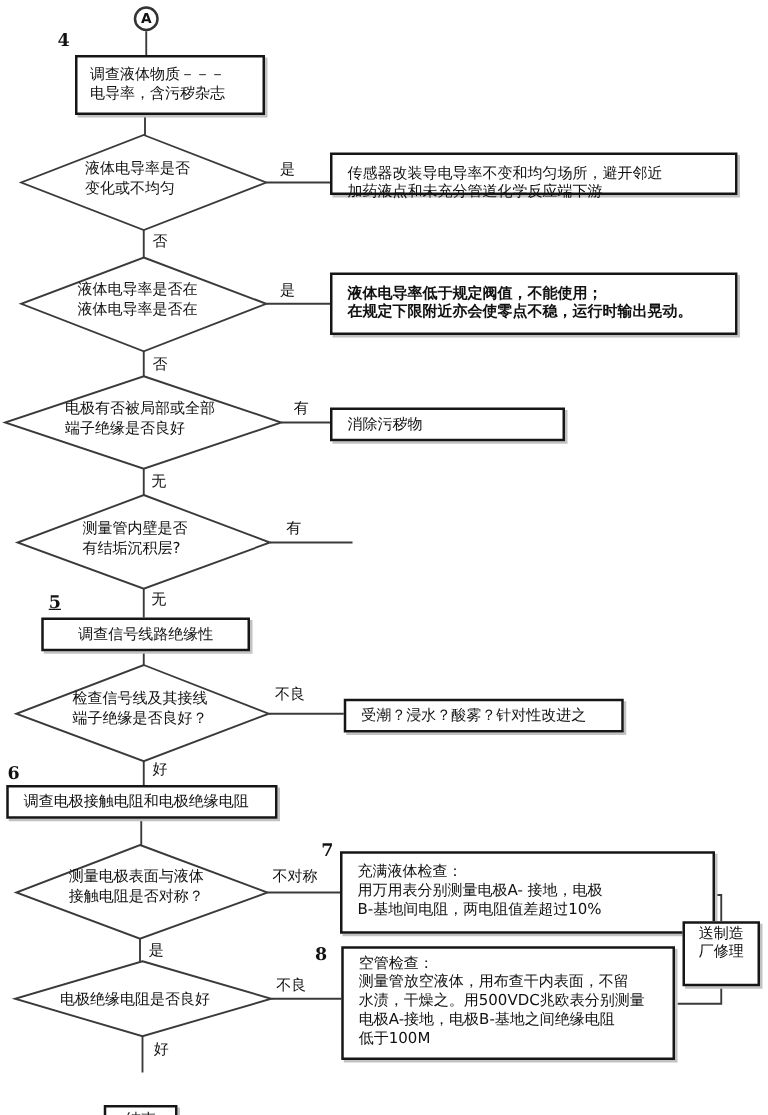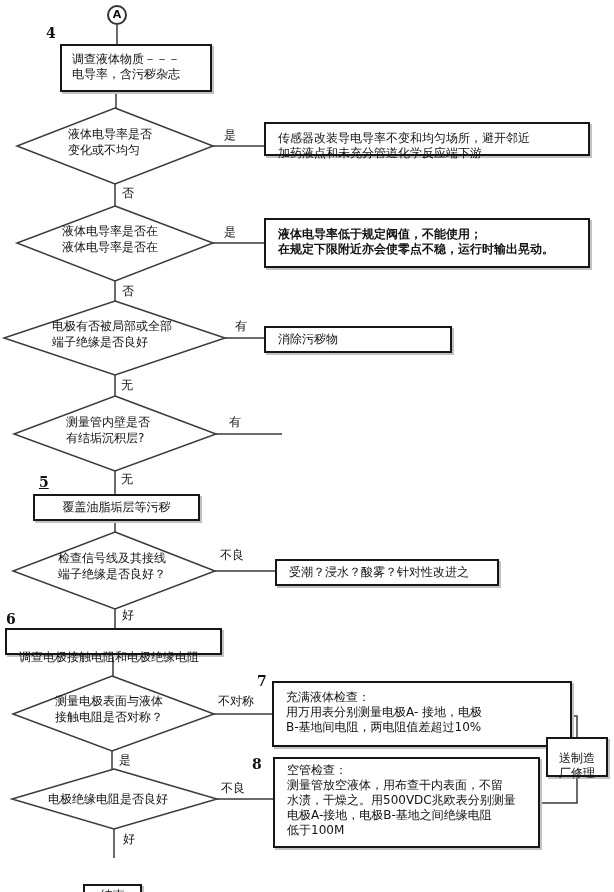--- a/index.html
+++ b/index.html
@@ -100,53 +100,53 @@
 
   <div class="dtext" style="left:66px;top:414px;">
     <div>测量管内壁是否</div>
     <div>有结垢沉积层?</div>
   </div>
   <div class="lbl" style="left:228px;top:415px;">有</div>
   <div class="lbl" style="left:120px;top:472px;">无</div>
 
   <div class="num" style="left:39px;top:475px;text-decoration:underline;">5</div>
   <div class="box acenter" style="left:33px;top:494px;width:167px;height:27px;padding-top:4px;">
-    <div class="ln">覆盖油脂垢层等污秽</div>
+    <div class="ln">调查信号线路绝缘性</div>
   </div>
 
   <div class="dtext" style="left:58px;top:550px;">
     <div>检查信号线及其接线</div>
     <div>端子绝缘是否良好？</div>
   </div>
   <div class="lbl" style="left:219px;top:548px;">不良</div>
   <div class="lbl" style="left:121px;top:608px;">好</div>
   <div class="box" style="left:275px;top:559px;width:224px;height:27px;padding:4px 0 0 12px;">
     <div class="ln">受潮？浸水？酸雾？针对性改进之</div>
   </div>
 
   <div class="num" style="left:6px;top:612px;">6</div>
-  <div class="box" style="left:5px;top:628px;width:217px;height:27px;padding:20px 0 0 12px;">
+  <div class="box" style="left:5px;top:628px;width:217px;height:27px;padding:4px 0 0 12px;">
     <div class="ln">调查电极接触电阻和电极绝缘电阻</div>
   </div>
 
   <div class="dtext" style="left:55px;top:693px;">
     <div>测量电极表面与液体</div>
     <div>接触电阻是否对称？</div>
   </div>
   <div class="lbl" style="left:217px;top:694px;">不对称</div>
   <div class="lbl" style="left:118px;top:753px;">是</div>
 
   <div class="num" style="left:257px;top:674px;">7</div>
   <div class="box" style="left:272px;top:681px;width:300px;height:66px;padding:7px 0 0 12px;">
     <div class="ln">充满液体检查：</div>
     <div class="ln">用万用表分别测量电极A- 接地，电极</div>
     <div class="ln">B-基地间电阻，两电阻值差超过10%</div>
   </div>
 
-  <div class="box acenter" style="left:546px;top:737px;width:62px;height:40px;padding-top:12px;">
+  <div class="box acenter" style="left:546px;top:737px;width:62px;height:52px;padding-top:0;">
     <div class="ln">送制造</div>
     <div class="ln">厂修理</div>
   </div>
 
   <div class="dtext" style="left:48px;top:791px;">
     <div>电极绝缘电阻是否良好</div>
   </div>
   <div class="lbl" style="left:220px;top:781px;">不良</div>
   <div class="lbl" style="left:122px;top:832px;">好</div>
 

